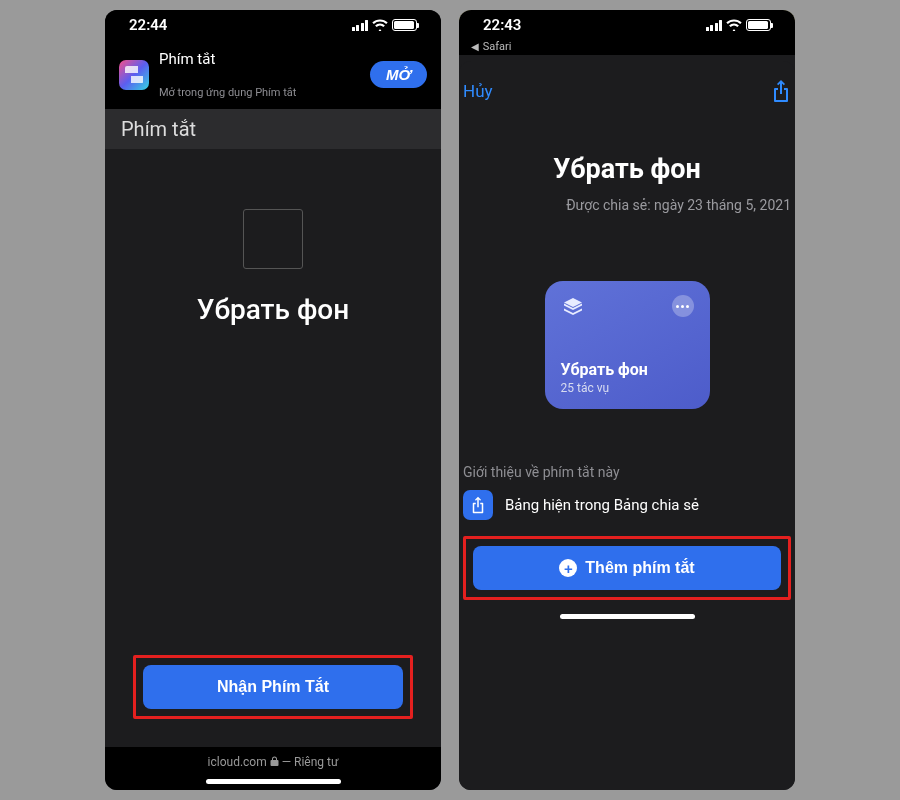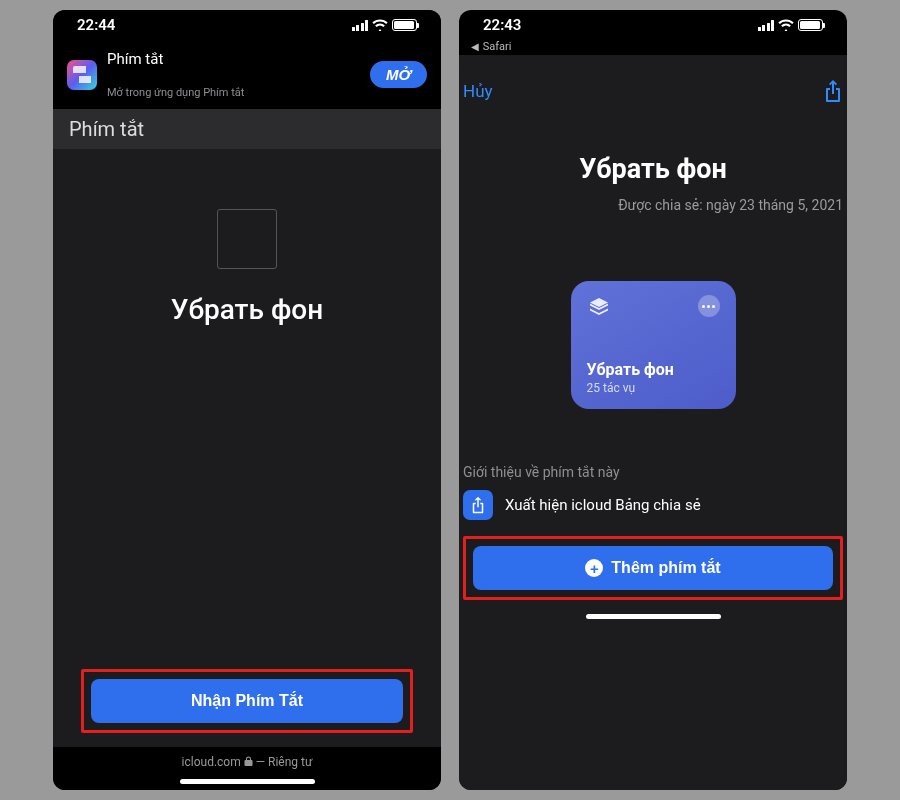--- a/index.html
+++ b/index.html
@@ -8,21 +8,21 @@
     font-family: -apple-system, BlinkMacSystemFont, "Segoe UI", Roboto, sans-serif;
     width: 900px;
     height: 800px;
     display: flex;
     justify-content: center;
     align-items: flex-start;
     gap: 18px;
     padding: 10px 24px;
   }
   .phone {
-    width: 388px;
+    width: 336px;
     height: 780px;
     background: #1c1c1e;
     border-radius: 12px;
     overflow: hidden;
     display: flex;
     flex-direction: column;
     position: relative;
     color: #fff;
   }
   
@@ -91,21 +91,21 @@
     flex:1; background:#1c1c1e; display:flex; flex-direction:column; align-items:center;
     padding-top:60px;
   }
   .placeholder-box {
     width:60px; height:60px; border:1px solid #555; border-radius:3px;
   }
   .shortcut-title {
     margin-top:24px; font-size:28px; font-weight:500; color:#fff;
   }
   .get-btn-wrap {
-    margin-top:auto; padding: 0 28px 14px 28px; width:100%;
+    margin-top:auto; padding: 0 28px 28px 28px; width:100%;
   }
   .highlight-box {
     border: 3px solid #e4201f; padding:7px; border-radius:2px;
   }
   .primary-btn {
     width:100%; background:#2f6fed; color:#fff; border:none;
     border-radius:8px; padding:13px 0; font-size:16px; font-weight:600;
     display:flex; align-items:center; justify-content:center; gap:8px;
   }
   .bottom-domain {
@@ -286,21 +286,21 @@
       <div class="card-sub">25 tác vụ</div>
     </div>
 
     <div class="intro-label">Giới thiệu về phím tắt này</div>
     <div class="share-row">
       <div class="share-badge">
         <svg width="16" height="18" viewBox="0 0 20 24">
             <path d="M10 1l4 4-1.2 1.2L11 4.4V15H9V4.4L7.2 6.2 6 5l4-4zM4 9h3v2H5v10h10V11h-2V9h3a1 1 0 011 1v12a1 1 0 01-1 1H4a1 1 0 01-1-1V10a1 1 0 011-1z" fill="#fff"></path>
           </svg>
       </div>
-      <div class="share-text">Xuất hiện icloud Bảng chia sẻ</div>
+      <div class="share-text">Bảng hiện trong Bảng chia sẻ</div>
     </div>
 
     <div class="add-btn-wrap">
       <div class="highlight-box">
         <button class="primary-btn">
           <span class="plus-circle">+</span>
           <span>Thêm phím tắt</span>
         </button>
       </div>
     </div>

